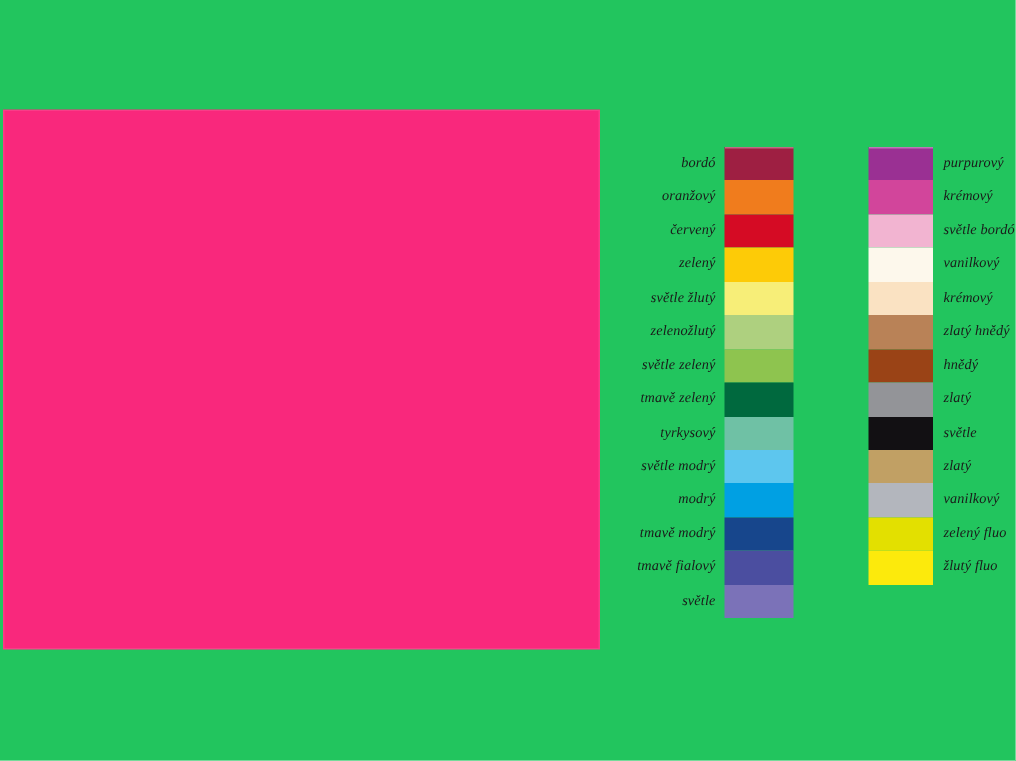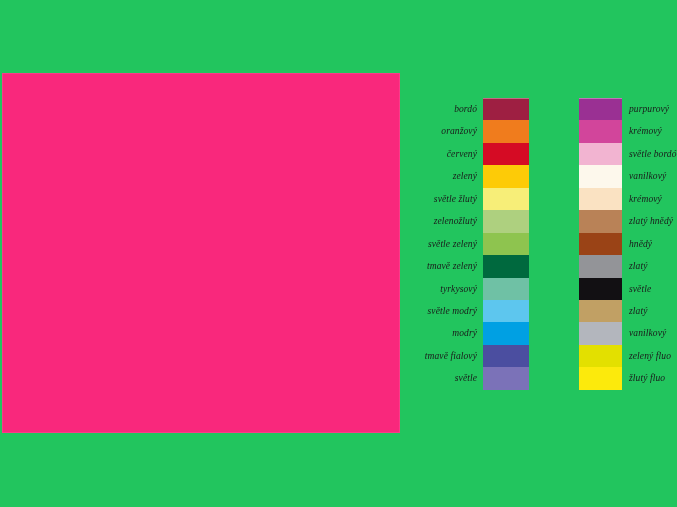--- a/index.html
+++ b/index.html
@@ -142,20 +142,24 @@
       </div>
       <div class="swatch-row">
         <div class="swatch-label">světle modrý</div>
         <div class="swatch-chip" style="background: rgb(93, 198, 238);"></div>
       </div>
       <div class="swatch-row">
         <div class="swatch-label">modrý</div>
         <div class="swatch-chip" style="background: rgb(0, 160, 227);"></div>
       </div>
       <div class="swatch-row">
+        <div class="swatch-label">tmavě modrý</div>
+        <div class="swatch-chip" style="background: rgb(23, 70, 140);"></div>
+      </div>
+      <div class="swatch-row">
         <div class="swatch-label">tmavě fialový</div>
         <div class="swatch-chip" style="background: rgb(75, 78, 160);"></div>
       </div>
       <div class="swatch-row">
         <div class="swatch-label">světle</div>
         <div class="swatch-chip" style="background: rgb(123, 114, 184);"></div>
       </div>
     </div>
 
   <div class="chart-column" id="column-right">

